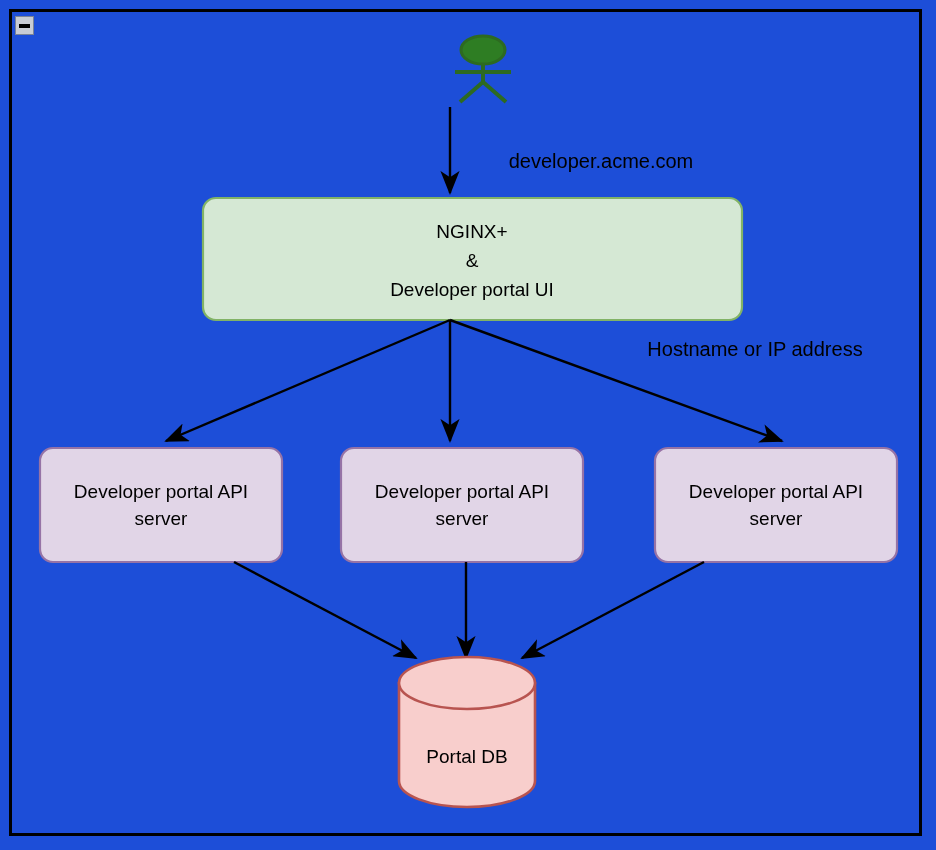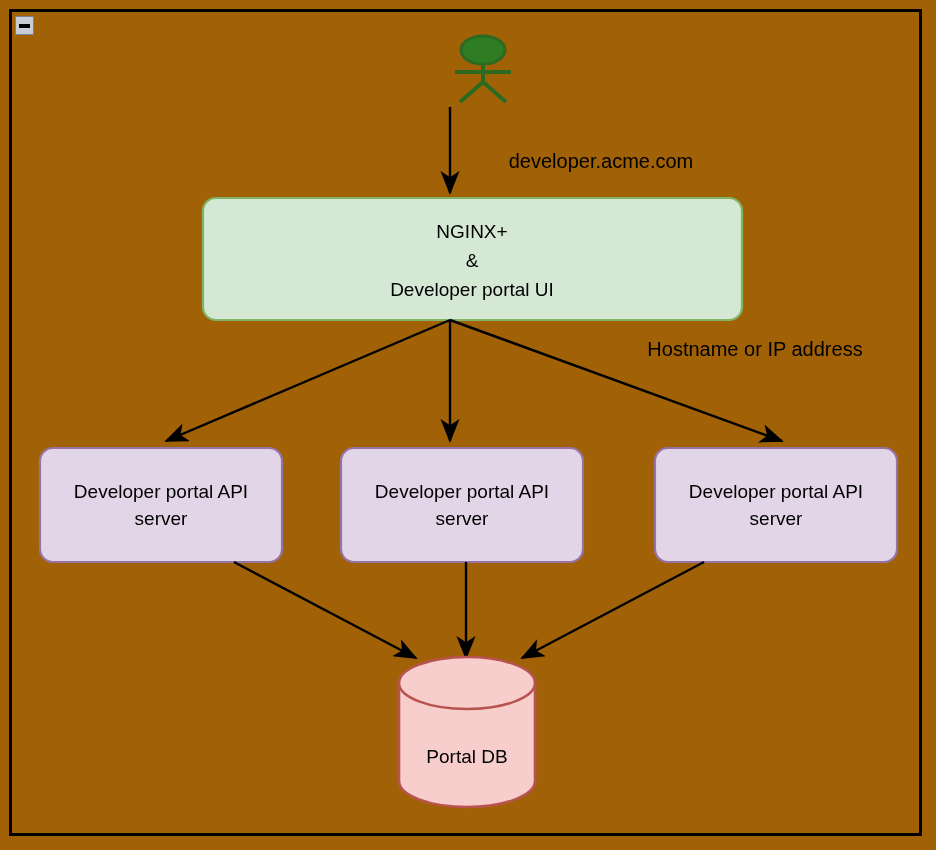--- a/index.html
+++ b/index.html
@@ -8,21 +8,21 @@
     padding: 0;
     background: #ffffff;
   }
   body {
     font-family: "Liberation Sans", sans-serif;
   }
   #canvas {
     position: relative;
     width: 936px;
     height: 850px;
-    background: #a16207;
+    background: #1d4ed8;
     overflow: hidden;
   }
   .frame {
     position: absolute;
     left: 9px;
     top: 9px;
     width: 913px;
     height: 827px;
     border: 3px solid #000000;
     box-sizing: border-box;

